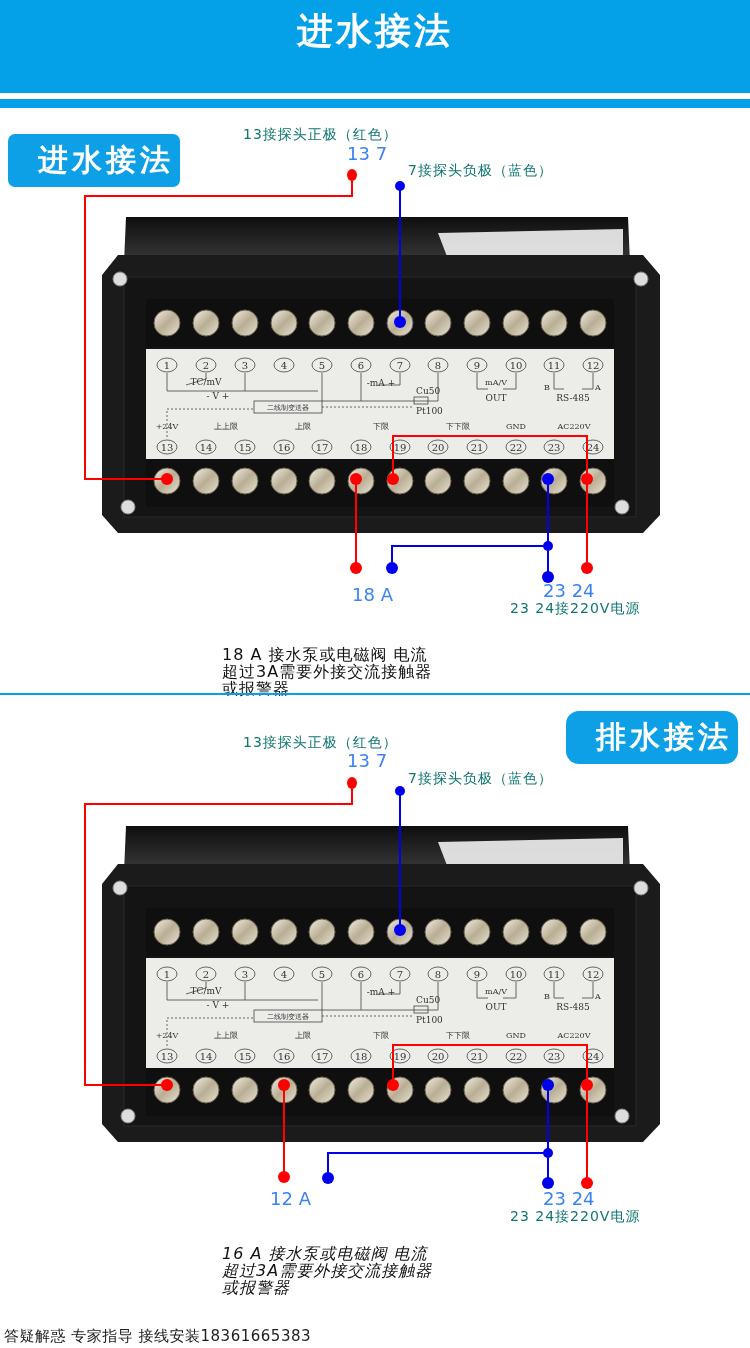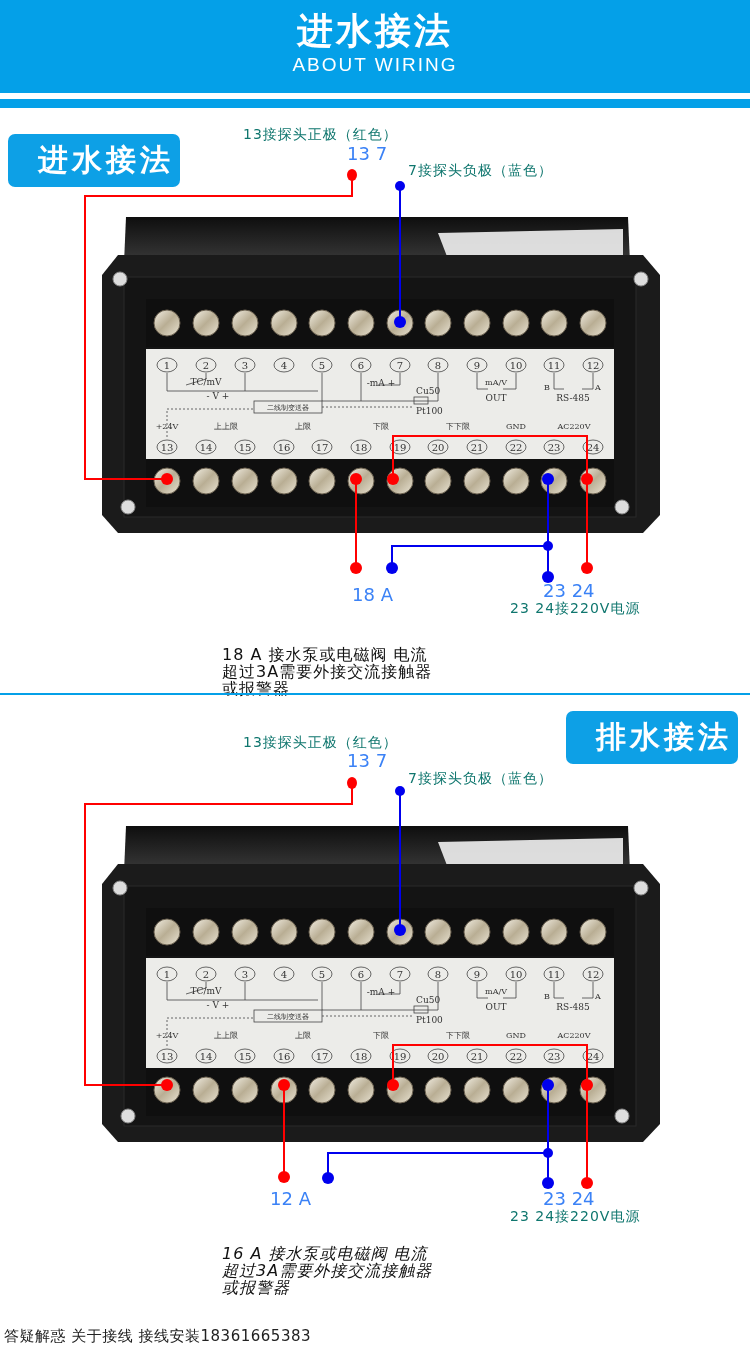--- a/index.html
+++ b/index.html
@@ -16,21 +16,20 @@
     .footer { position: absolute; left: 4px; top: 1327px; font-size: 15px; color: #222; white-space: nowrap; letter-spacing: 0.5px; }
     .device { position: absolute; }
     .device svg { display: block; }
     .wires { position: absolute; left: 0; top: 0; pointer-events: none; }
   </style>
 </head>
 <body>
 
 <div class="header">
   <div class="cn">进水接法</div>
-  <div class="en">ABOUT WIRING</div>
 </div>
 <div class="header-line"></div>
 
 <div class="badge" style="left:8px;top:134px;">进水接法</div>
 <div class="txt" style="left:243px;top:126px;">13接探头正极（红色）</div>
 <div class="bold-num" style="left:347px;top:143px;">13  7</div>
 <div class="txt" style="left:408px;top:162px;">7接探头负极（蓝色）</div>
 
 <div class="device" style="left:98px;top:215px;">
   <svg width="565" height="320" viewBox="0 0 565 320">
@@ -210,21 +209,21 @@
 <div class="bold-num" style="left:543px;top:580px;">23 24</div>
 <div class="desc" style="left:222px;top:602px;">
   <div>18 A 接水泵或电磁阀 电流</div>
   <div>超过3A需要外接交流接触器</div>
   <div>或报警器</div>
 </div>
 <div class="txt" style="left:510px;top:600px;">23 24接220V电源</div>
 
 <div class="section-divider"></div>
 
-<div class="badge" style="left:566px;top:711px;">排水接法</div>
+<div class="badge" style="left:566px;top:711px;border-radius:13px;">排水接法</div>
 <div class="txt" style="left:243px;top:734px;">13接探头正极（红色）</div>
 <div class="bold-num" style="left:347px;top:750px;">13  7</div>
 <div class="txt" style="left:408px;top:770px;">7接探头负极（蓝色）</div>
 
 <div class="device" style="left:98px;top:824px;">
   <svg width="565" height="320" viewBox="0 0 565 320">
     <polygon points="28,2 530,2 532,48 26,48" fill="url(#topg)"></polygon>
     <polygon points="340,18 525,14 525,42 350,44" fill="#f1f1f1" opacity="0.9"></polygon>
     <path d="M20,40 L545,40 L562,60 L562,300 L545,318 L20,318 L4,300 L4,60 Z" fill="#1b1b1b"></path>
     <rect x="26" y="62" width="512" height="240" fill="#141414" stroke="#2a2a2a"></rect>
@@ -376,13 +375,13 @@
 
 <div class="bold-num" style="left:270px;top:1188px;">12  A</div>
 <div class="bold-num" style="left:543px;top:1188px;">23 24</div>
 <div class="desc" style="left:222px;top:1201px;font-style:italic;">
   <div>16 A 接水泵或电磁阀 电流</div>
   <div>超过3A需要外接交流接触器</div>
   <div>或报警器</div>
 </div>
 <div class="txt" style="left:510px;top:1208px;">23 24接220V电源</div>
 
-<div class="footer">答疑解惑 关于接线 接线安装18361665383</div>
+<div class="footer">答疑解惑 专家指导 接线安装18361665383</div>
 
 </body></html>

